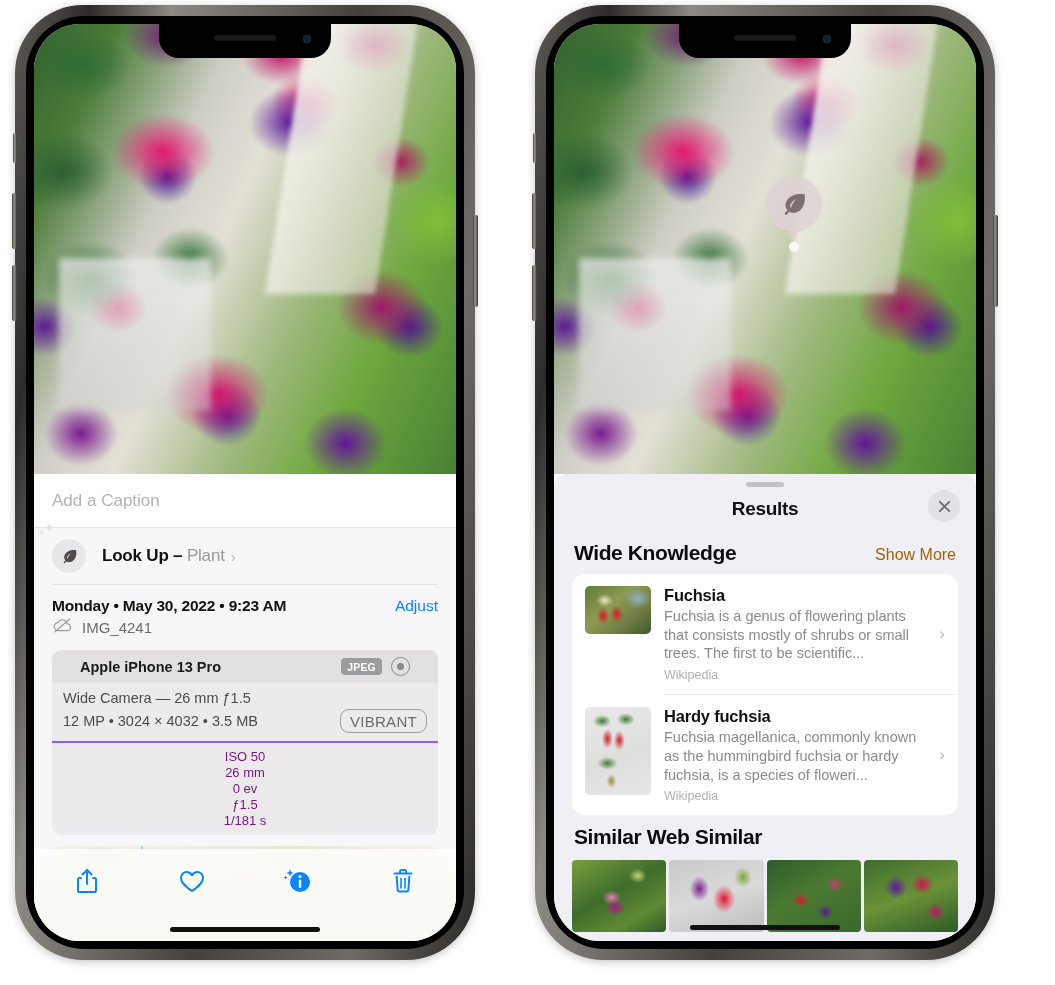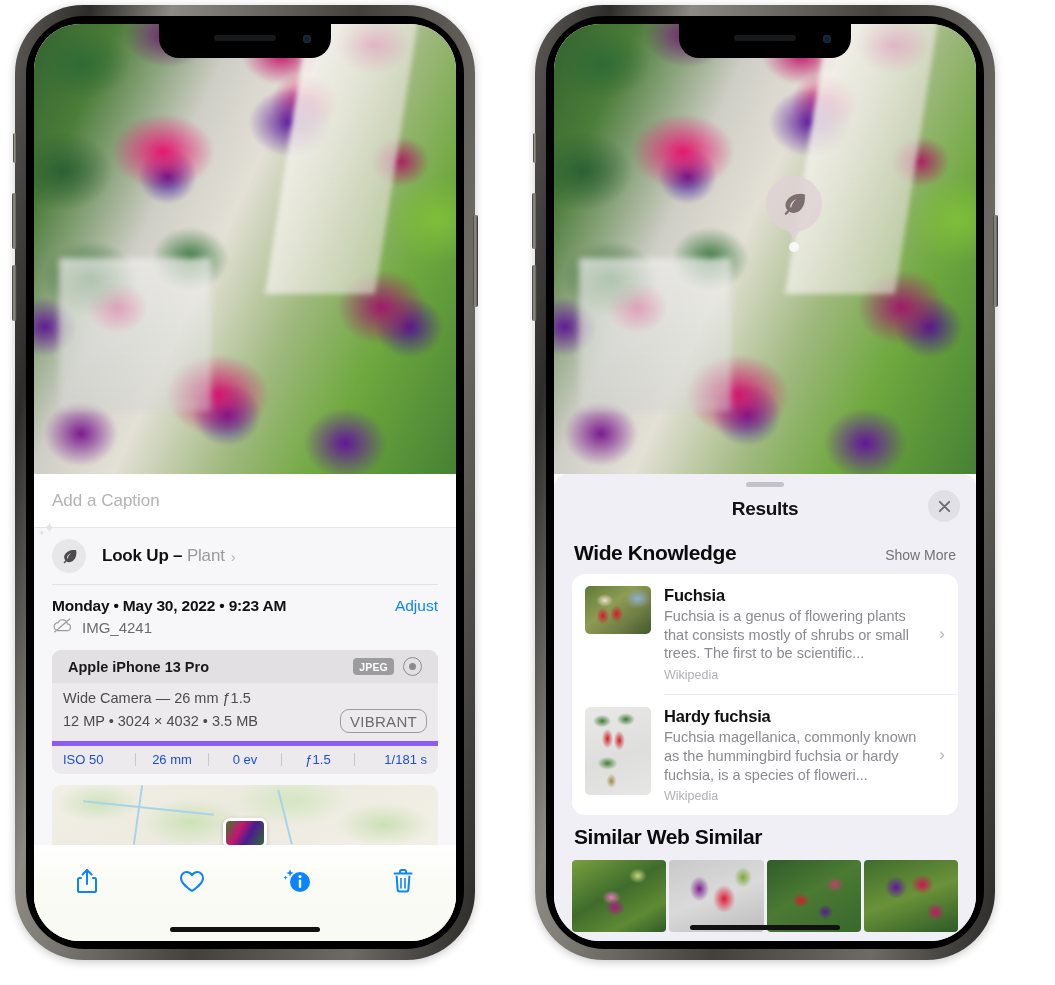--- a/index.html
+++ b/index.html
@@ -130,21 +130,21 @@
   .adjust { font-size: 15.5px; color: #0a84ff; }
   .filename-row { display: flex; align-items: center; gap: 9px; padding-bottom: 13px; }
   .filename { font-size: 15px; color: #6c6c70; }
 
   .exif-card {
     background: #eceaec; border-radius: 9px; overflow: hidden;
     margin-bottom: 11px;
   }
   .exif-head {
     display: flex; align-items: center; justify-content: space-between;
-    padding: 7px 16px; background: #e2e0e3;
+    padding: 7px 28px; background: #e2e0e3;
   }
   .exif-model { font-size: 14.5px; font-weight: 700; color: #1a1a1a; }
   .exif-head-right { display: flex; align-items: center; gap: 9px; }
   .badge-jpeg {
     background: #9b9ba0; color: #fff; font-size: 10.5px; font-weight: 700;
     padding: 2.5px 6px; border-radius: 4px; letter-spacing: 0.2px;
   }
   .raw-dot {
     width: 19px; height: 19px; border-radius: 50%;
     border: 1.4px solid #8a8a8f; display: flex; align-items: center; justify-content: center;
@@ -152,22 +152,22 @@
   .raw-dot i { width: 7px; height: 7px; border-radius: 50%; background: #8a8a8f; display: block; }
   .exif-body { padding: 7px 11px 8px; }
   .exif-lens { font-size: 14.5px; color: #4c4c50; margin-bottom: 3px; }
   .exif-size-row { display: flex; align-items: center; justify-content: space-between; }
   .exif-size { font-size: 14.5px; color: #4c4c50; }
   .badge-vibrant {
     border: 1px solid #9b9ba0; color: #6b6b70; font-size: 15px;
     padding: 2.5px 9px; border-radius: 9px; letter-spacing: 0.3px;
   }
   .exif-stats {
-    display: flex; align-items: center; border-top: 5px solid #8b5cf6;
-    padding: 6px 11px 7px; font-size: 13px; color: #1d4ed8;
+    display: flex; align-items: center; border-top: 2px solid #8b5cf6;
+    padding: 6px 11px 7px; font-size: 13px; color: #701a75; flex-direction: column;
   }
   .exif-stats span { flex: 1; text-align: center; }
   .exif-stats span:first-child { text-align: left; }
   .exif-stats span:last-child { text-align: right; }
   .exif-stats .sep { flex: 0 0 1px; background: #c9c7cc; height: 13px; }
 
   .map {
     height: 60px; border-radius: 9px 9px 0 0; overflow: hidden; position: relative;
     background:
       radial-gradient(ellipse 60px 28px at 12% 30%, #cfe3bc 0%, rgba(207,227,188,0) 70%),
@@ -213,21 +213,21 @@
   .close-btn {
     position: absolute; right: 16px; top: 3px;
     width: 32px; height: 32px; border-radius: 50%;
     background: #e1e0e6; display: flex; align-items: center; justify-content: center;
   }
   .section-head {
     display: flex; align-items: baseline; justify-content: space-between;
     padding: 10px 20px 9px;
   }
   .section-title { font-size: 21px; font-weight: 700; color: #0b0b0c; letter-spacing: -0.4px; }
-  .show-more { font-size: 14px; color: #737373; }
+  .show-more { font-size: 16px; color: #a16207; }
   .k-card {
     margin: 0 18px; background: #fff; border-radius: 13px; overflow: hidden;
   }
   .k-item { display: flex; align-items: flex-start; padding: 12px 12px 12px 13px; position: relative; }
   .k-thumb { flex: none; border-radius: 5px; overflow: hidden; margin-right: 13px; }
   .k-thumb.a {
     width: 66px; height: 48px;
     background:
       radial-gradient(ellipse 9px 12px at 27% 62%, #d8182a 0%, rgba(216,24,42,0) 70%),
       radial-gradient(ellipse 9px 12px at 48% 58%, #d8182a 0%, rgba(216,24,42,0) 70%),

